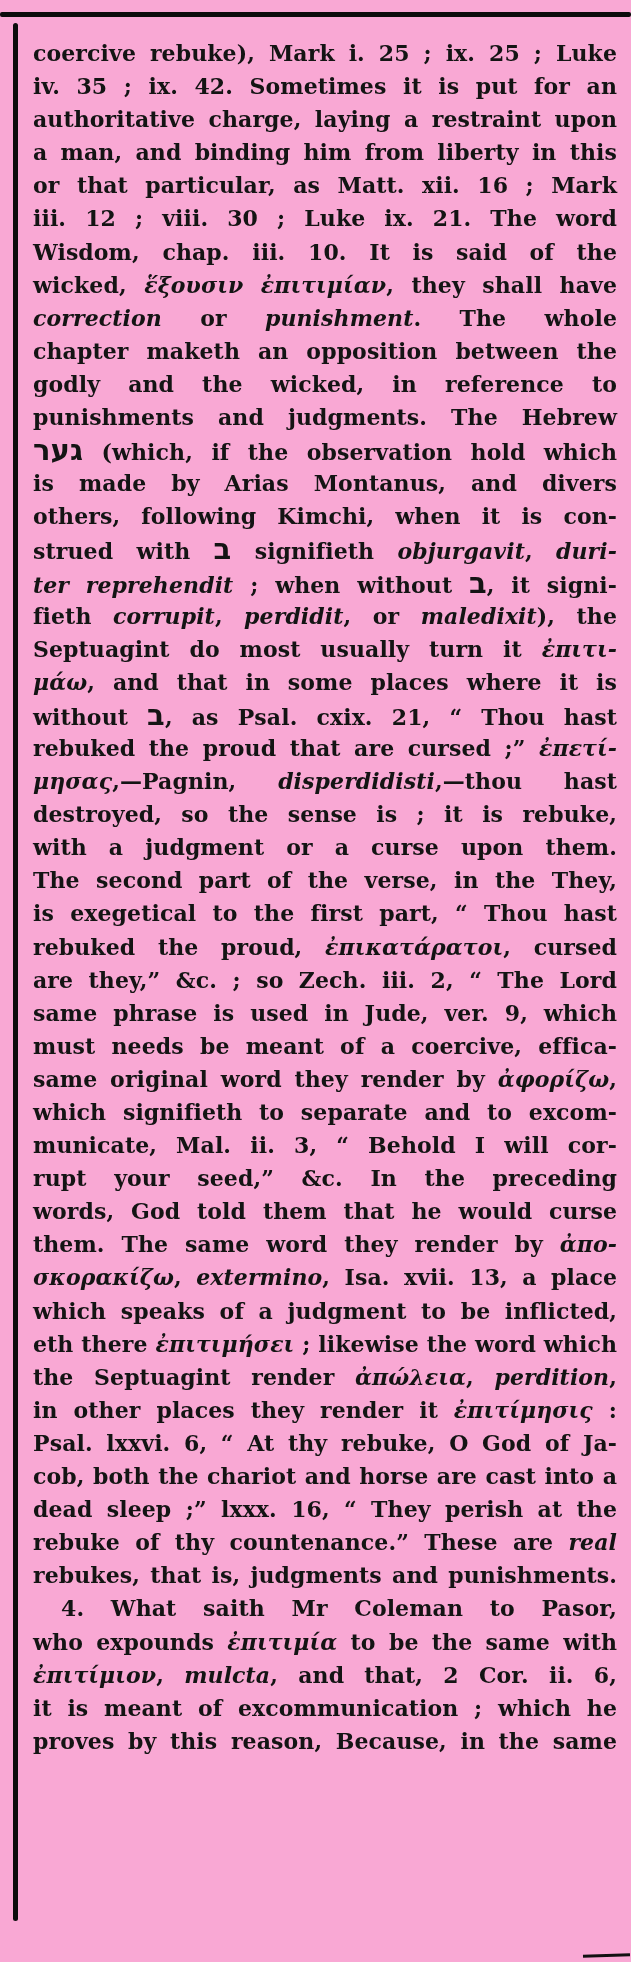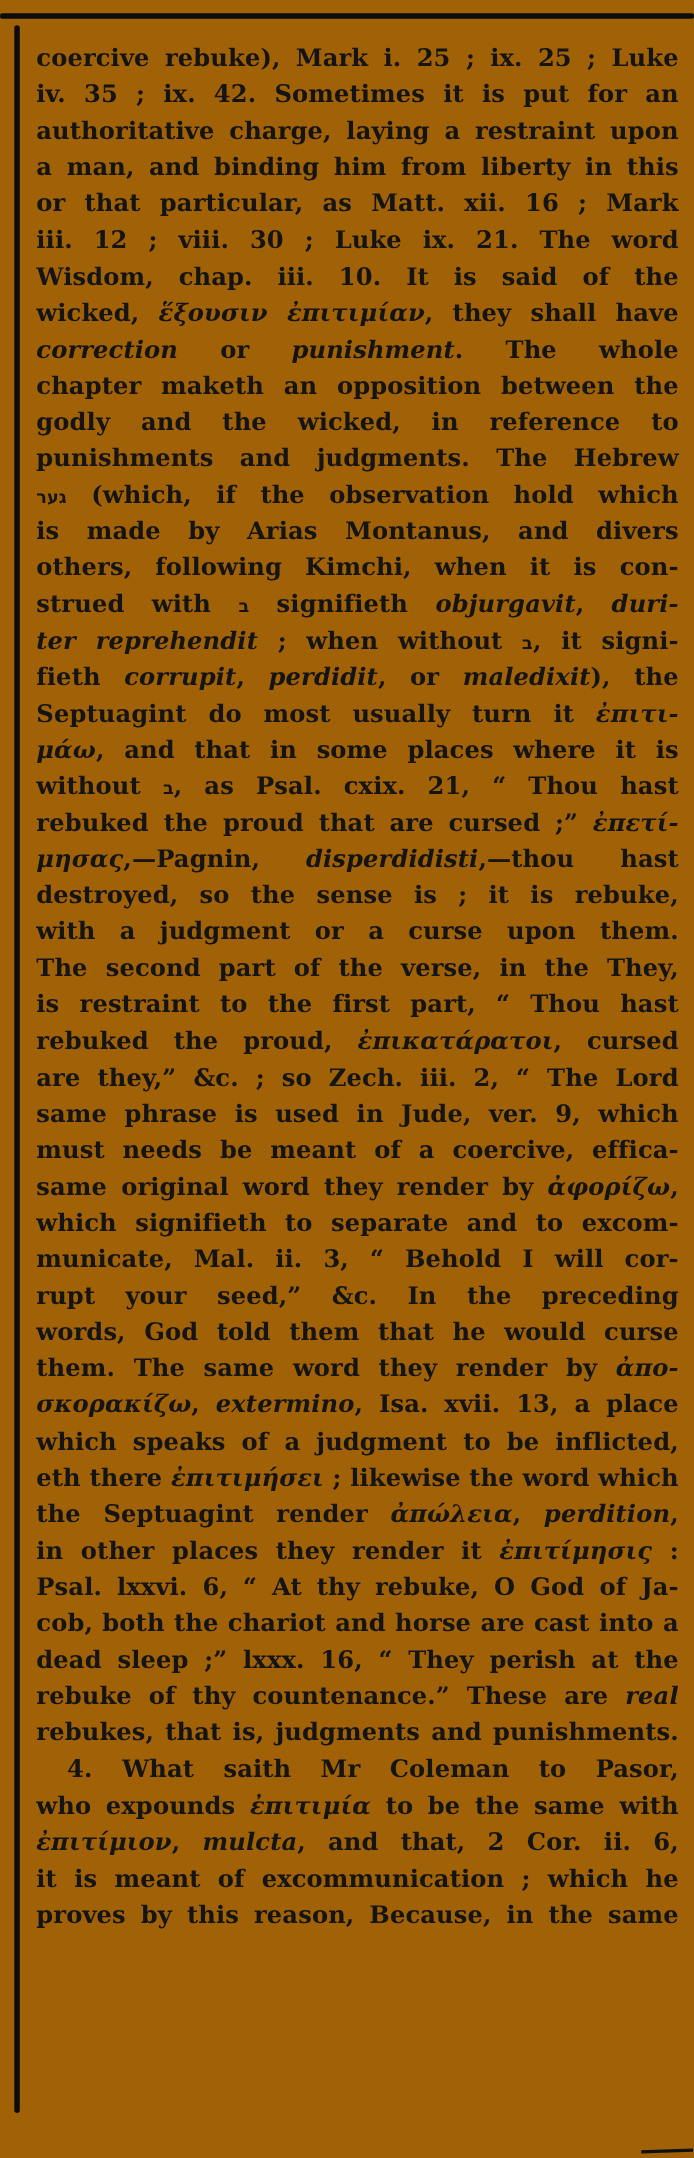--- a/index.html
+++ b/index.html
@@ -57,37 +57,37 @@
   }
   .line.indent {
     text-indent: 28px;
   }
   .seg-n { font-style: normal; }
   .seg-i { font-style: italic; margin-top: 20px; }
   .seg-g { font-style: italic; }
   .seg-h {
     font-family: "DejaVu Sans", sans-serif;
     font-style: normal;
-    font-size: 16px;
+    font-size: 29px;
     margin-top: 28px;
   }
   .corner-mark {
     position: absolute;
     right: 1px;
     bottom: 5px;
     width: 47px;
     height: 3px;
     background: #111111;
     transform: rotate(-2deg);
   }
 </style>
 </head>
 <body>
 
-<div class="page" style="color: rgb(20, 20, 20); background: #a16207;">
+<div class="page" style="color: rgb(20, 20, 20); background: #f9a8d4;">
   <div class="top-rule"></div>
   <div class="left-rule"></div>
   <div class="column">
       <div class="line"><span class="seg-n">coercive rebuke), Mark i. 25 ; ix. 25 ; Luke</span></div>
       <div class="line"><span class="seg-n">iv. 35 ; ix. 42.  Sometimes it is put for an</span></div>
       <div class="line"><span class="seg-n">authoritative charge, laying a restraint upon</span></div>
       <div class="line"><span class="seg-n">a man, and binding him from liberty in this</span></div>
       <div class="line"><span class="seg-n">or that particular, as Matt. xii. 16 ; Mark</span></div>
       <div class="line"><span class="seg-n">iii. 12 ; viii. 30 ; Luke ix. 21.  The word</span></div>
       <div class="line"><span class="seg-n">Wisdom, chap. iii. 10.  It is said of the</span></div>
@@ -103,21 +103,21 @@
       <div class="line"><span class="seg-i">ter reprehendit</span><span class="seg-n"> ; when without </span><span class="seg-h">ב</span><span class="seg-n">, it signi-</span></div>
       <div class="line"><span class="seg-n">fieth </span><span class="seg-i">corrupit</span><span class="seg-n">, </span><span class="seg-i">perdidit</span><span class="seg-n">, or </span><span class="seg-i">maledixit</span><span class="seg-n">), the</span></div>
       <div class="line"><span class="seg-n">Septuagint do most usually turn it </span><span class="seg-g">ἐπιτι-</span></div>
       <div class="line"><span class="seg-g">μάω</span><span class="seg-n">, and that in some places where it is</span></div>
       <div class="line"><span class="seg-n">without </span><span class="seg-h">ב</span><span class="seg-n">, as Psal. cxix. 21, “ Thou hast</span></div>
       <div class="line"><span class="seg-n">rebuked the proud that are cursed ;” </span><span class="seg-g">ἐπετί-</span></div>
       <div class="line"><span class="seg-g">μησας</span><span class="seg-n">,—Pagnin, </span><span class="seg-i">disperdidisti</span><span class="seg-n">,—thou hast</span></div>
       <div class="line"><span class="seg-n">destroyed, so the sense is ; it is rebuke,</span></div>
       <div class="line"><span class="seg-n">with a judgment or a curse upon them.</span></div>
       <div class="line"><span class="seg-n">The second part of the verse, in the They,</span></div>
-      <div class="line"><span class="seg-n">is restraint to the first part, “ Thou hast</span></div>
+      <div class="line"><span class="seg-n">is exegetical to the first part, “ Thou hast</span></div>
       <div class="line"><span class="seg-n">rebuked the proud, </span><span class="seg-g">ἐπικατάρατοι</span><span class="seg-n">, cursed</span></div>
       <div class="line"><span class="seg-n">are they,” &amp;c. ; so Zech. iii. 2, “ The Lord</span></div>
       <div class="line"><span class="seg-n">same phrase is used in Jude, ver. 9, which</span></div>
       <div class="line"><span class="seg-n">must needs be meant of a coercive, effica-</span></div>
       <div class="line"><span class="seg-n">same original word they render by </span><span class="seg-g">ἀφορίζω</span><span class="seg-n">,</span></div>
       <div class="line"><span class="seg-n">which signifieth to separate and to excom-</span></div>
       <div class="line"><span class="seg-n">municate, Mal. ii. 3, “ Behold I will cor-</span></div>
       <div class="line"><span class="seg-n">rupt your seed,” &amp;c.  In the preceding</span></div>
       <div class="line"><span class="seg-n">words, God told them that he would curse</span></div>
       <div class="line"><span class="seg-n">them.  The same word they render by </span><span class="seg-g">ἀπο-</span></div>

